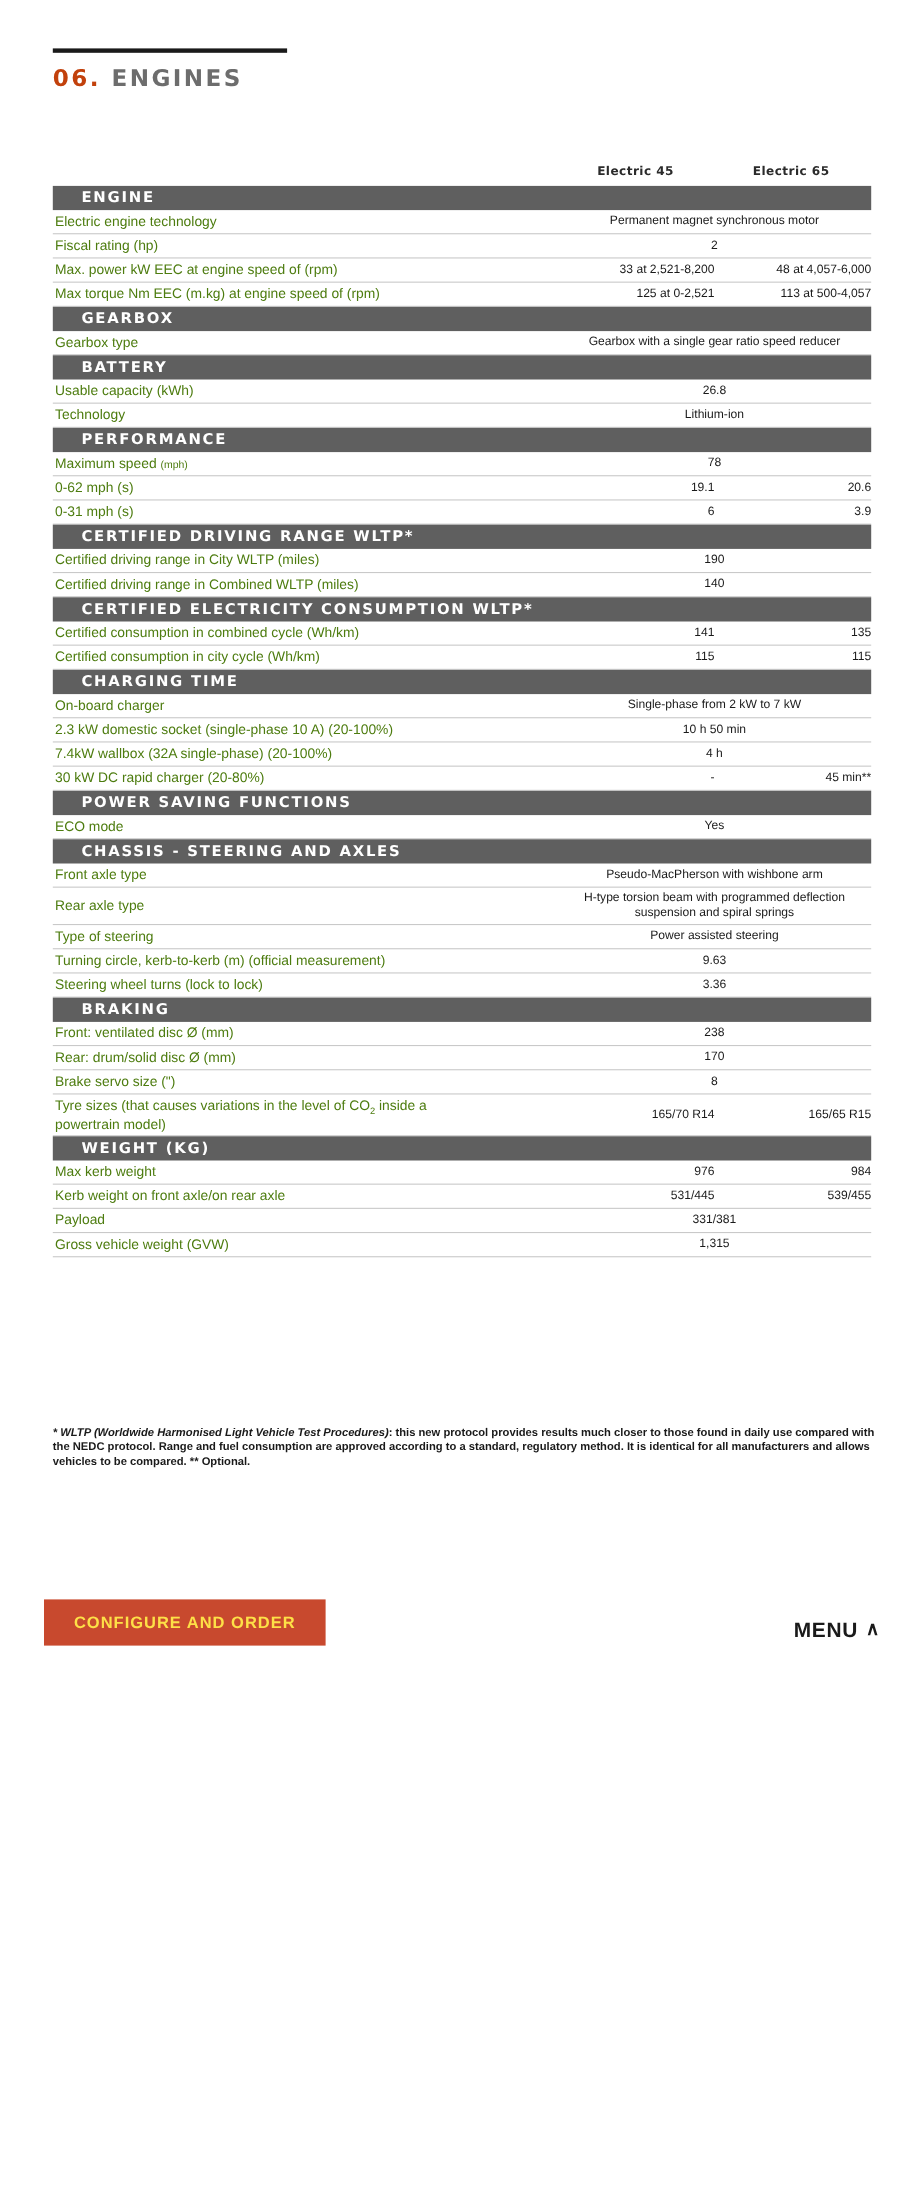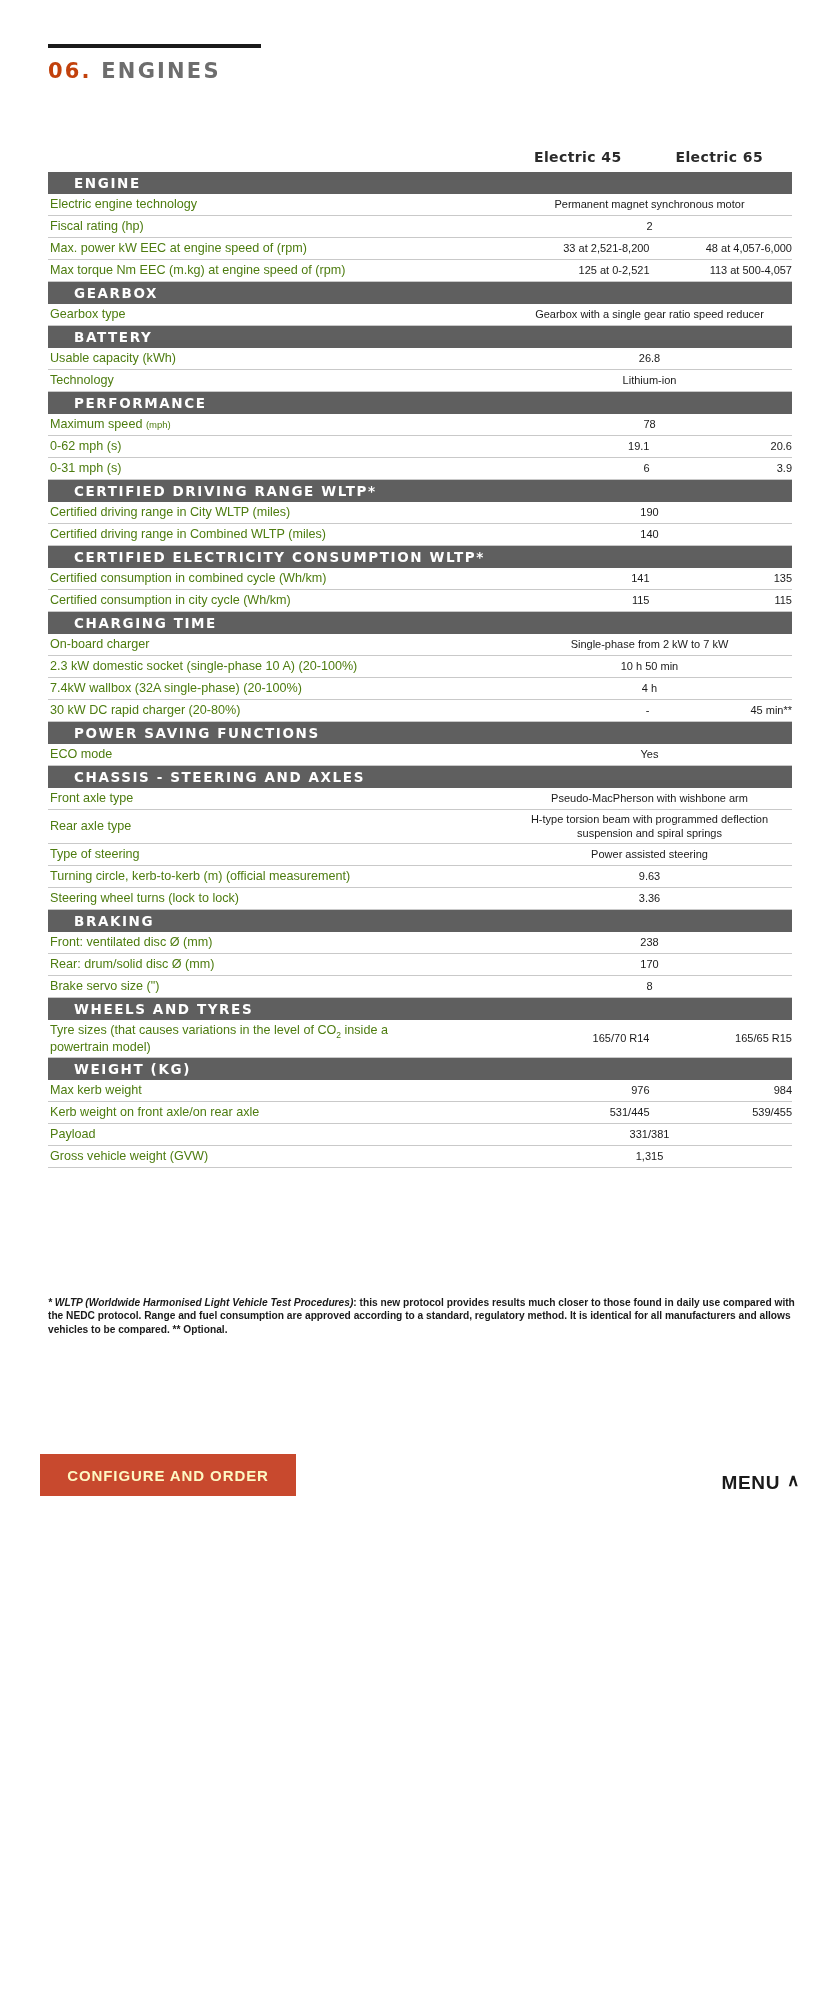--- a/index.html
+++ b/index.html
@@ -40,21 +40,21 @@
   
   .col-head {
     display: flex;
     margin-top: 66px;
     padding-right: 2px;
   }
   .col-head .spacer { flex: 0 0 459px; }
   .col-head .ch {
     flex: 1 1 0;
     text-align: center;
-    font-size: 14px;
+    font-size: 11px;
     font-weight: 700;
     letter-spacing: 0.4px;
     color: #2b2b2b;
     font-family: "DejaVu Sans", sans-serif;
   }
 
   
   .spec-table {
     margin-top: 7px;
     width: 744px;
@@ -117,21 +117,21 @@
   .footnote i { font-style: italic; }
 
   
   .cta {
     position: absolute;
     left: 40px;
     top: 1410px;
     width: 256px;
     height: 42px;
     background: #c8492e;
-    color: #fef9c3;
+    color: #fde047;
     border: none;
     font-size: 15px;
     font-weight: 700;
     letter-spacing: 0.9px;
     font-family: "Liberation Sans", sans-serif;
     cursor: pointer;
   }
   .menu {
     position: absolute;
     right: 40px;
@@ -302,23 +302,20 @@
         <div class="val wide">238</div>
       </div>
       <div class="row">
         <div class="label">Rear: drum/solid disc Ø (mm)</div>
         <div class="val wide">170</div>
       </div>
       <div class="row">
         <div class="label">Brake servo size (")</div>
         <div class="val wide">8</div>
       </div>
-      <div class="section-bar">
-        <span>WHEELS AND TYRES</span>
-      </div>
       <div class="row tall">
         <div class="label">Tyre sizes (that causes variations in the level of CO<sub>2</sub> inside a<br>powertrain model)</div>
         <div class="val">165/70 R14</div>
         <div class="val">165/65 R15</div>
       </div>
       <div class="section-bar">
         <span>WEIGHT (KG)</span>
       </div>
       <div class="row">
         <div class="label">Max kerb weight</div>

